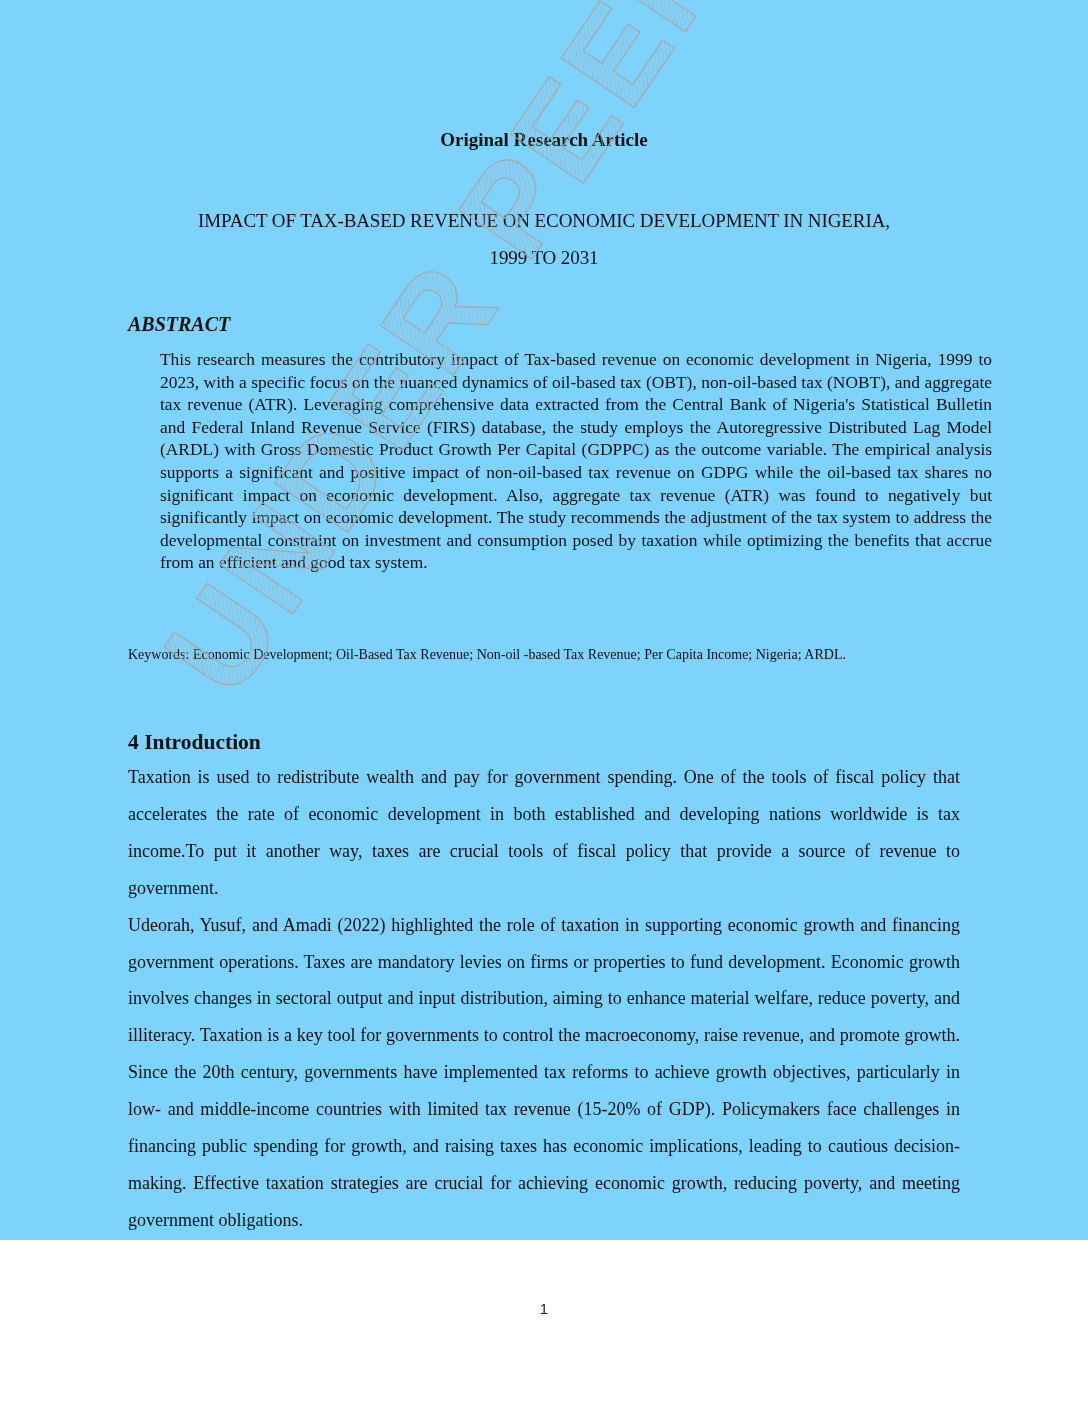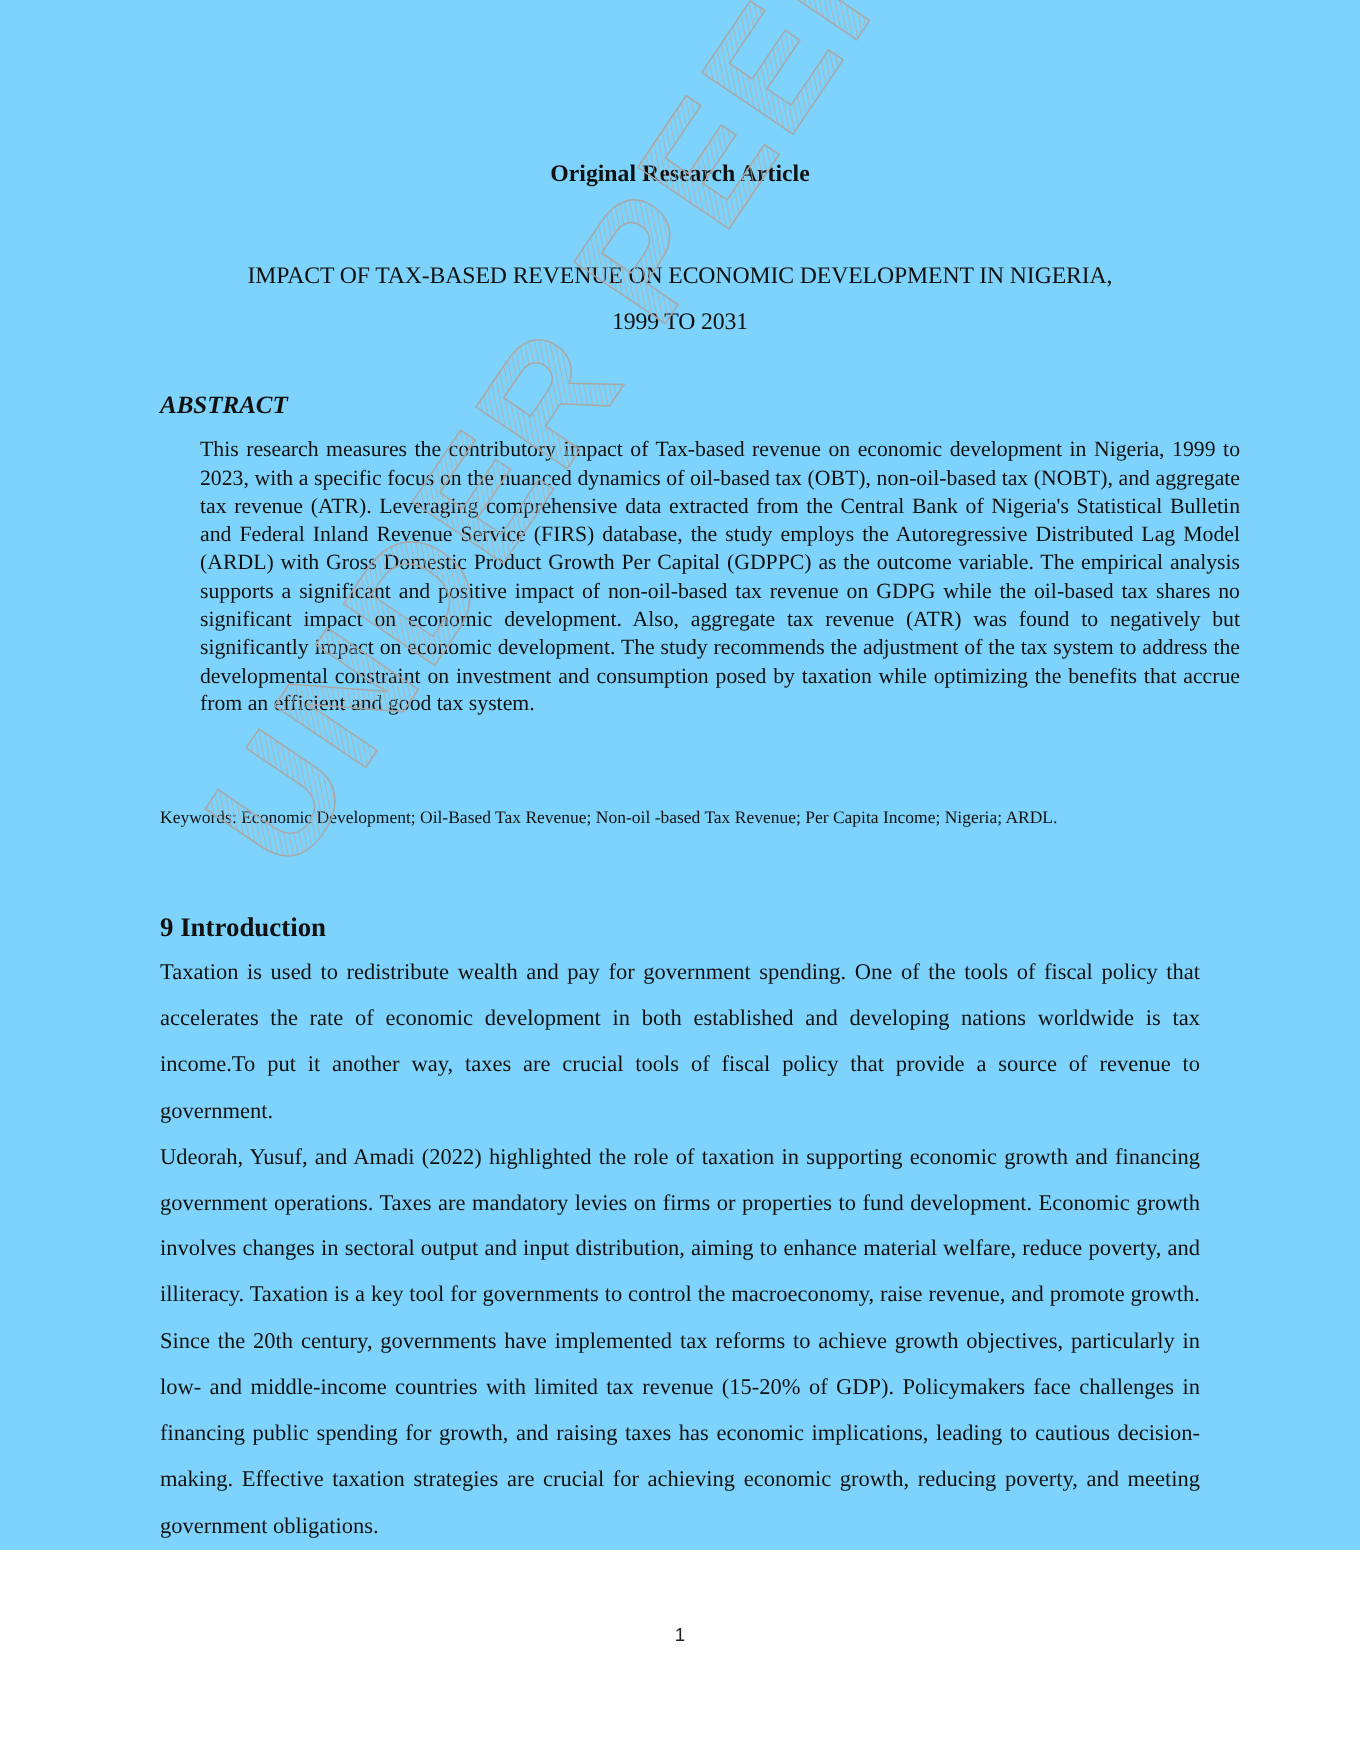--- a/index.html
+++ b/index.html
@@ -137,21 +137,21 @@
       <div>IMPACT OF TAX-BASED REVENUE ON ECONOMIC DEVELOPMENT IN NIGERIA,</div>
       <div>1999 TO 2031</div>
     </div>
 
     <div class="abstract-heading">ABSTRACT</div>
 
     <div class="abstract-body">This research measures the contributory impact of Tax-based revenue on economic development in Nigeria, 1999 to 2023, with a specific focus on the nuanced dynamics of oil-based tax (OBT), non-oil-based tax (NOBT), and aggregate tax revenue (ATR). Leveraging comprehensive data extracted from the Central Bank of Nigeria's Statistical Bulletin and Federal Inland Revenue Service (FIRS) database, the study employs the Autoregressive Distributed Lag Model (ARDL) with Gross Domestic Product Growth Per Capital (GDPPC) as the outcome variable. The empirical analysis supports a significant and positive impact of non-oil-based tax revenue on GDPG while the oil-based tax shares no significant impact on economic development. Also, aggregate tax revenue (ATR) was found to negatively but significantly impact on economic development.  The study recommends the adjustment of the tax system to address the developmental constraint on investment and consumption posed by taxation while optimizing the benefits that accrue from an efficient and good tax system.</div>
 
     <div class="keywords">Keywords: Economic Development; Oil-Based Tax Revenue; Non-oil -based Tax Revenue; Per Capita Income; Nigeria; ARDL.</div>
 
-    <div class="section-heading">9 Introduction</div>
+    <div class="section-heading">4 Introduction</div>
 
     <div class="intro">
       <p>Taxation is used to redistribute wealth and pay for government spending. One of the tools of fiscal policy that accelerates the rate of economic development in both established and developing nations worldwide is tax income.To put it another way, taxes are crucial tools of fiscal policy that provide a source of revenue to government.</p>
       <p>Udeorah, Yusuf, and Amadi (2022) highlighted the role of taxation in supporting economic growth and financing government operations. Taxes are mandatory levies on firms or properties to fund development. Economic growth involves changes in sectoral output and input distribution, aiming to enhance material welfare, reduce poverty, and illiteracy. Taxation is a key tool for governments to control the macroeconomy, raise revenue, and promote growth. Since the 20th century, governments have implemented tax reforms to achieve growth objectives, particularly in low- and middle-income countries with limited tax revenue (15-20% of GDP). Policymakers face challenges in financing public spending for growth, and raising taxes has economic implications, leading to cautious decision-making. Effective taxation strategies are crucial for achieving economic growth, reducing poverty, and meeting government obligations.</p>
     </div>
 
   </div>
 
   <div class="page-number">1</div>
 

